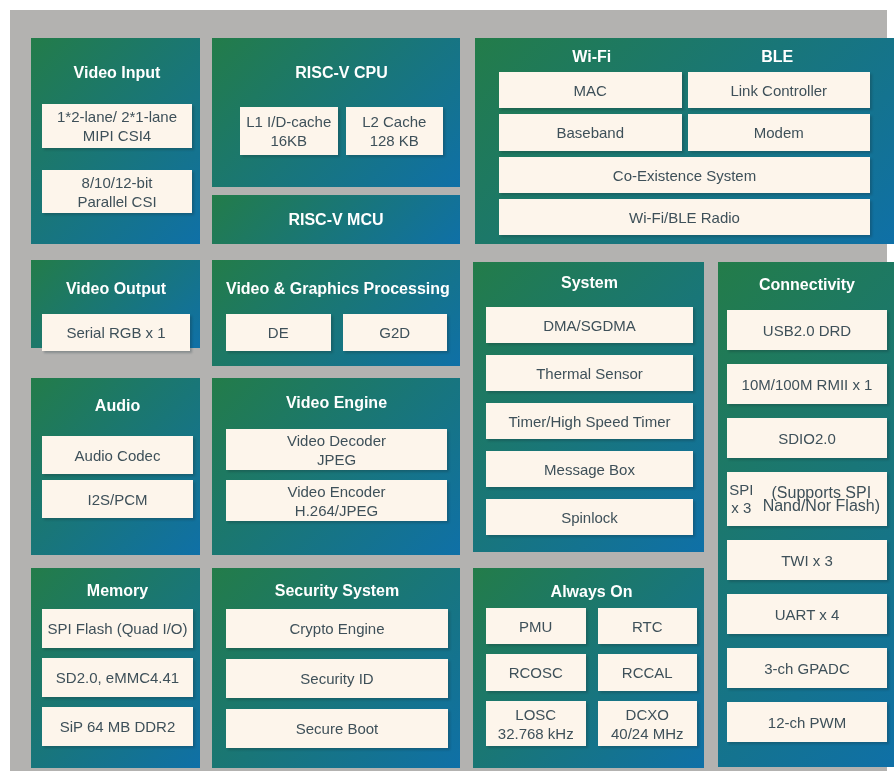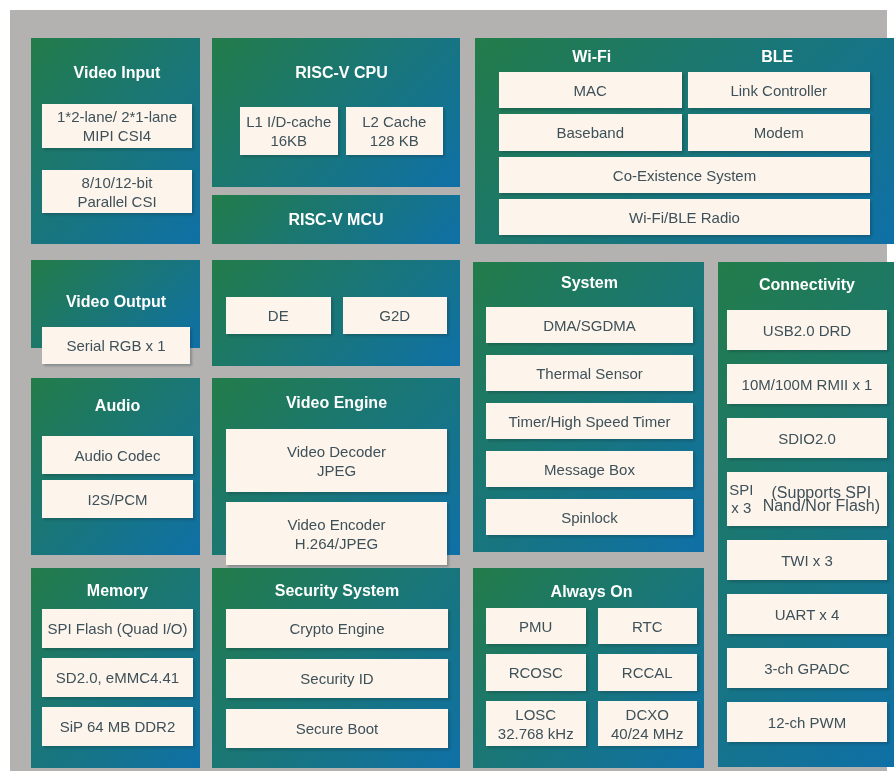--- a/index.html
+++ b/index.html
@@ -16,37 +16,37 @@
     background:var(--box-bg,#fdf5eb); color:var(--box-text,#3e5059);
     font-size:15px; line-height:19px;
     display:flex; align-items:center; justify-content:center;
     text-align:center; white-space:pre-line;
     box-shadow:2px 2px 2px rgba(25,45,55,0.28);
   }
   .stack { display:flex; flex-direction:column; }
   .row { display:flex; }
   .row .box { flex:1; }
   .h36{height:36px}.h37{height:37px}.h38{height:38px}.h39{height:39px}.h40{height:40px}
-  .h43{height:43px}.h44{height:44px}.h45{height:45px}.h47{height:63px}.h48{height:48px}.h54{height:54px}
+  .h43{height:43px}.h44{height:44px}.h45{height:45px}.h47{height:41px}.h48{height:48px}.h54{height:54px}
 
   .b-video-input { left:21px; top:28px; width:169px; height:206px; padding:26px 8px 0 11px; }
   .b-video-input .stack { margin-top:23px; gap:22px; }
 
   .b-riscv-cpu { left:202px; top:28px; width:248px; height:149px; padding:26px 17px 0 28px; }
   .b-riscv-cpu .row { gap:8px; margin-top:26px; }
 
   .b-riscv-mcu { left:202px; top:185px; width:248px; height:49px; display:flex; align-items:center; justify-content:center; }
 
   .b-wireless { left:465px; top:28px; width:419px; height:206px; padding:10px 24px 0 24px; }
   .hdr-row { display:flex; margin-bottom:7px; }
   .hdr-row .title { flex:1; }
   .wl-grid { display:grid; grid-template-columns:1fr 1fr; gap:6px; }
   .span2 { grid-column:1/3; }
 
-  .b-video-output { left:21px; top:250px; width:169px; height:88px; padding:33px 10px 0 11px; }
+  .b-video-output { left:21px; top:250px; width:169px; height:88px; padding:20px 10px 0 11px; }
   .b-video-output .box { margin-top:17px; }
 
   .b-video-graphics { left:202px; top:250px; width:248px; height:106px; padding:20px 13px 0 14px; }
   .b-video-graphics .row { gap:12px; margin-top:17px; }
 
   .b-system { left:463px; top:252px; width:231px; height:290px; padding:12px 11px 0 13px; }
   .b-system .stack { margin-top:16px; gap:12px; }
 
   .b-connectivity { left:708px; top:252px; width:176px; height:505px; padding:14px 7px 0 9px; }
   .b-connectivity .stack { margin-top:17px; gap:14px; }
@@ -113,20 +113,21 @@
         <div class="box h36 span2">Wi-Fi/BLE Radio</div>
       </div>
     </section>
 
     <section class="block b-video-output">
       <h3 class="title">Video Output</h3>
       <div class="box h37">Serial RGB x 1</div>
     </section>
 
     <section class="block b-video-graphics">
+      <h3 class="title">Video &amp; Graphics Processing</h3>
       <div class="row">
         <div class="box h37">DE</div>
         <div class="box h37">G2D</div>
       </div>
     </section>
 
     <section class="block b-system">
       <h3 class="title">System</h3>
       <div class="stack">
         <div class="box h36">DMA/SGDMA</div>

